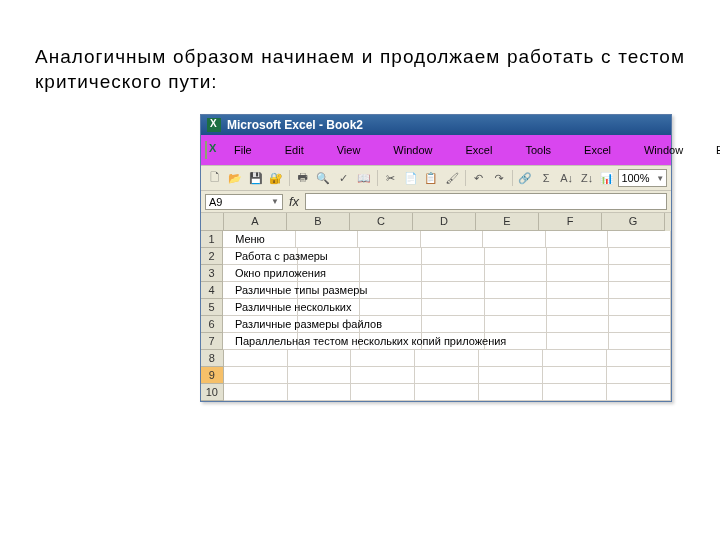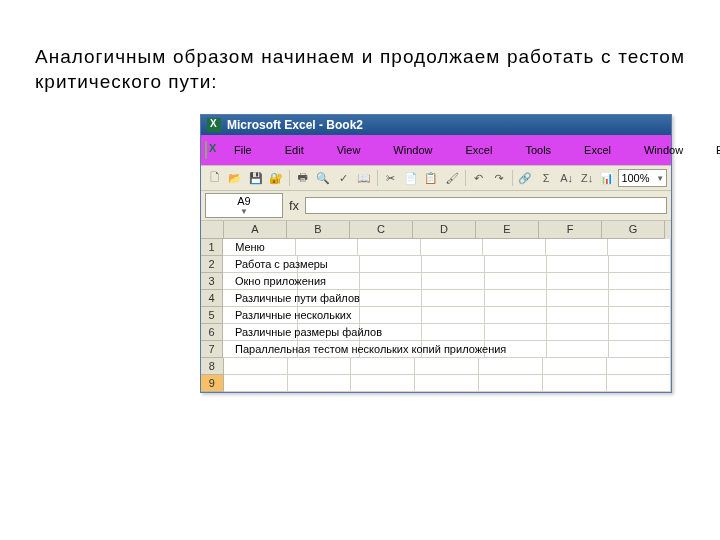--- a/index.html
+++ b/index.html
@@ -124,24 +124,24 @@
   .namebox {
     width: 70px;
     background: #fff;
     border: 1px solid #9c9a8b;
     font-size: 11px;
     padding: 1px 3px;
     display: flex;
     align-items: center;
     justify-content: space-between;
     font-family: Arial, sans-serif;
-    flex-direction: column;
   }
   .namebox .dd { font-size: 8px; color: #666; }
   .fx {
+    font-style: italic;
     font-size: 13px;
     color: #333;
   }
   .fxinput {
     flex: 1;
     background: #fff;
     border: 1px solid #9c9a8b;
     height: 15px;
   }
   .grid {
@@ -308,21 +308,21 @@
           <div class="cell front">Окно приложения</div>
           <div class="cell"></div>
           <div class="cell"></div>
           <div class="cell"></div>
           <div class="cell"></div>
           <div class="cell"></div>
           <div class="cell"></div>
         </div>
         <div class="row">
           <div class="rowhead">4</div>
-          <div class="cell front">Различные пути файлов</div>
+          <div class="cell front">Различные типы размеры</div>
           <div class="cell"></div>
           <div class="cell"></div>
           <div class="cell"></div>
           <div class="cell"></div>
           <div class="cell"></div>
           <div class="cell"></div>
         </div>
         <div class="row">
           <div class="rowhead">5</div>
           <div class="cell front">Различные нескольких</div>
@@ -366,15 +366,25 @@
         <div class="row active">
           <div class="rowhead activehead">9</div>
           <div class="cell"></div>
           <div class="cell"></div>
           <div class="cell"></div>
           <div class="cell"></div>
           <div class="cell"></div>
           <div class="cell"></div>
           <div class="cell"></div>
         </div>
+        <div class="row">
+          <div class="rowhead">10</div>
+          <div class="cell"></div>
+          <div class="cell"></div>
+          <div class="cell"></div>
+          <div class="cell"></div>
+          <div class="cell"></div>
+          <div class="cell"></div>
+          <div class="cell"></div>
+        </div>
       </div>
   </div>
 </div>
 
 </body></html>

